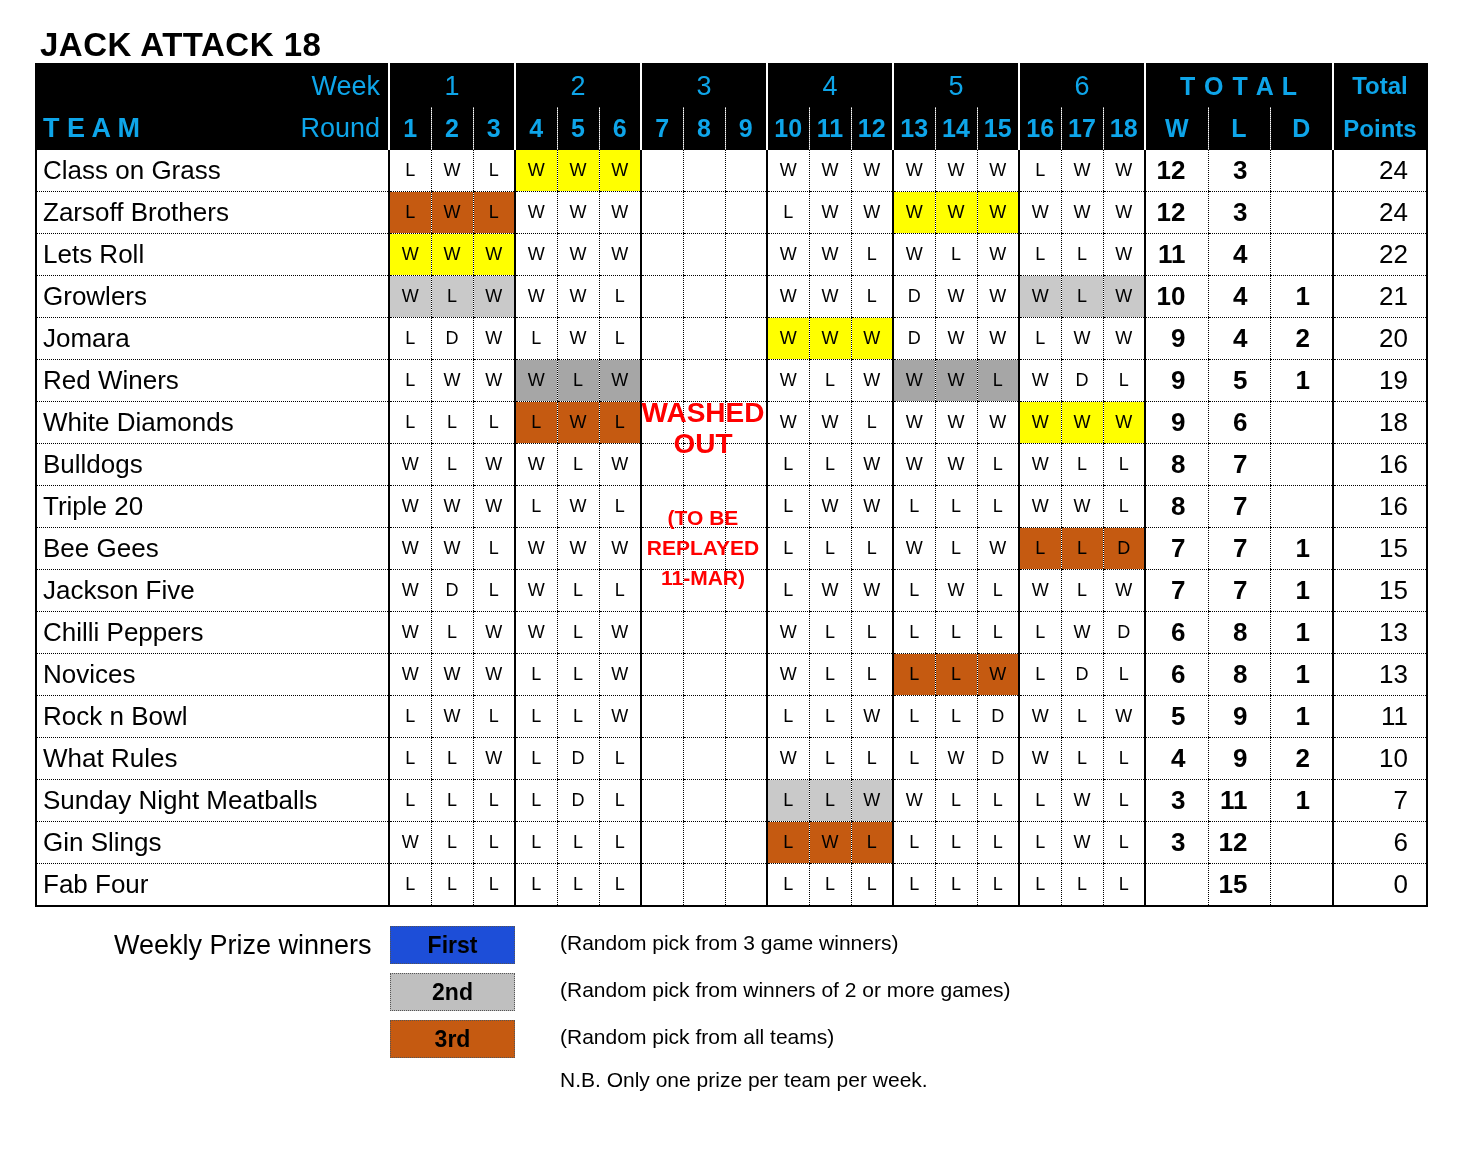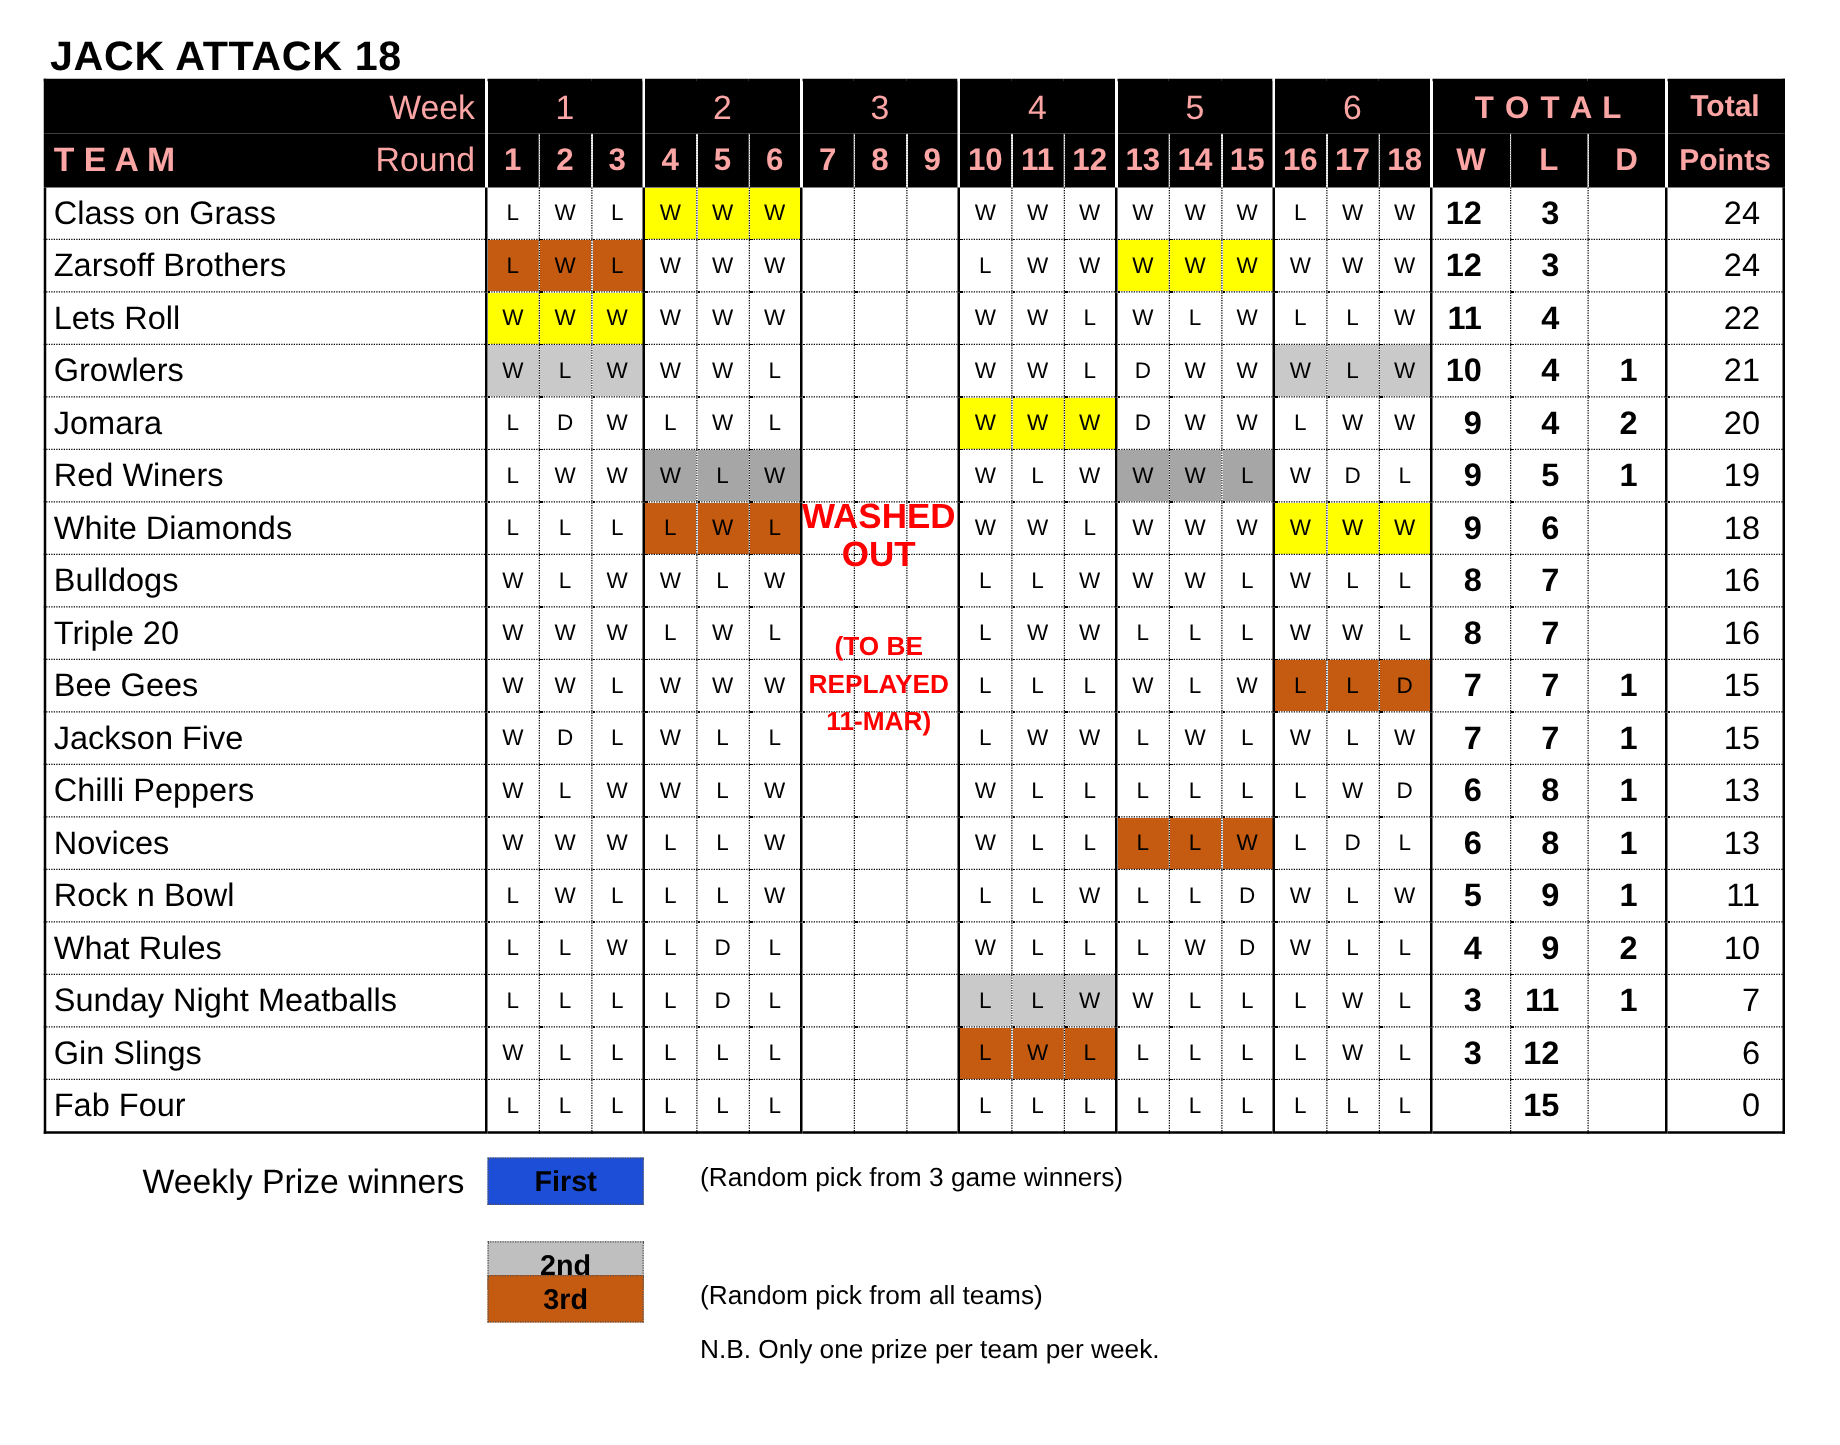--- a/index.html
+++ b/index.html
@@ -3,21 +3,21 @@
 <meta charset="utf-8">
 <style>
   html,body{margin:0;padding:0;background:#fff;}
   .page{position:relative;width:1472px;height:1156px;background:#fff;
         font-family:"Liberation Sans","DejaVu Sans",sans-serif;color:#000;overflow:hidden;}
   .title{position:absolute;left:40px;top:26px;font-size:33px;font-weight:bold;letter-spacing:.5px;}
   .subtitle{position:absolute;top:27px;right:47px;font-size:28px;font-weight:bold;}
 
   table#ladder{position:absolute;left:35px;top:63px;border-collapse:collapse;table-layout:fixed;border:2px solid #000;}
   #ladder th,#ladder td{padding:0;overflow:hidden;white-space:nowrap;vertical-align:middle;}
-  #ladder thead th{background:#000;color:#fca5a5;font-weight:normal;margin-left:11px;}
+  #ladder thead th{background:#000;color:#0ea5e9;font-weight:normal;margin-left:11px;}
   #ladder thead tr:first-child th{height:42px;}
   #ladder thead tr:last-child th{height:43px;}
   #ladder thead .sl{border-left:2px solid #fff;}
   #ladder thead .dl{border-left:1px dotted #999;}
   #ladder tbody .sl{border-left:2px solid #000;}
   #ladder tbody .dl{border-left:1px dotted #000;}
   #ladder tbody td{height:41px;border-bottom:1px dotted #000;}
   #ladder tbody tr:last-child td{border-bottom:none;}
 
   .wk-lbl{text-align:right;padding-right:8px !important;font-size:27px;}
@@ -584,23 +584,24 @@
     <div class="wo-small">11-MAR)</div>
   </div>
 
   <div class="legend-label">Weekly Prize winners</div>
 
   <div class="lg-box" style="top: 926px; background: #1d4ed8;">
     <span>First</span>
   </div>
   <div class="lg-desc" style="top:931px">(Random pick from 3 game winners)</div>
 
-  <div class="lg-box" style="top: 973px; background: rgb(191, 191, 191); margin-top: 20px;">
+  <div class="lg-box" style="top: 973px; background: rgb(191, 191, 191);">
     <span>2nd</span>
   </div>
+  <div class="lg-desc" style="top:978px">(Random pick from winners of 2 or more games)</div>
 
   <div class="lg-box" style="top: 1020px; background: rgb(197, 90, 17);">
     <span>3rd</span>
   </div>
   <div class="lg-desc" style="top:1025px">(Random pick from all teams)</div>
 
   <div class="lg-note">N.B. Only one prize per team per week.</div>
 
 </div>
 

